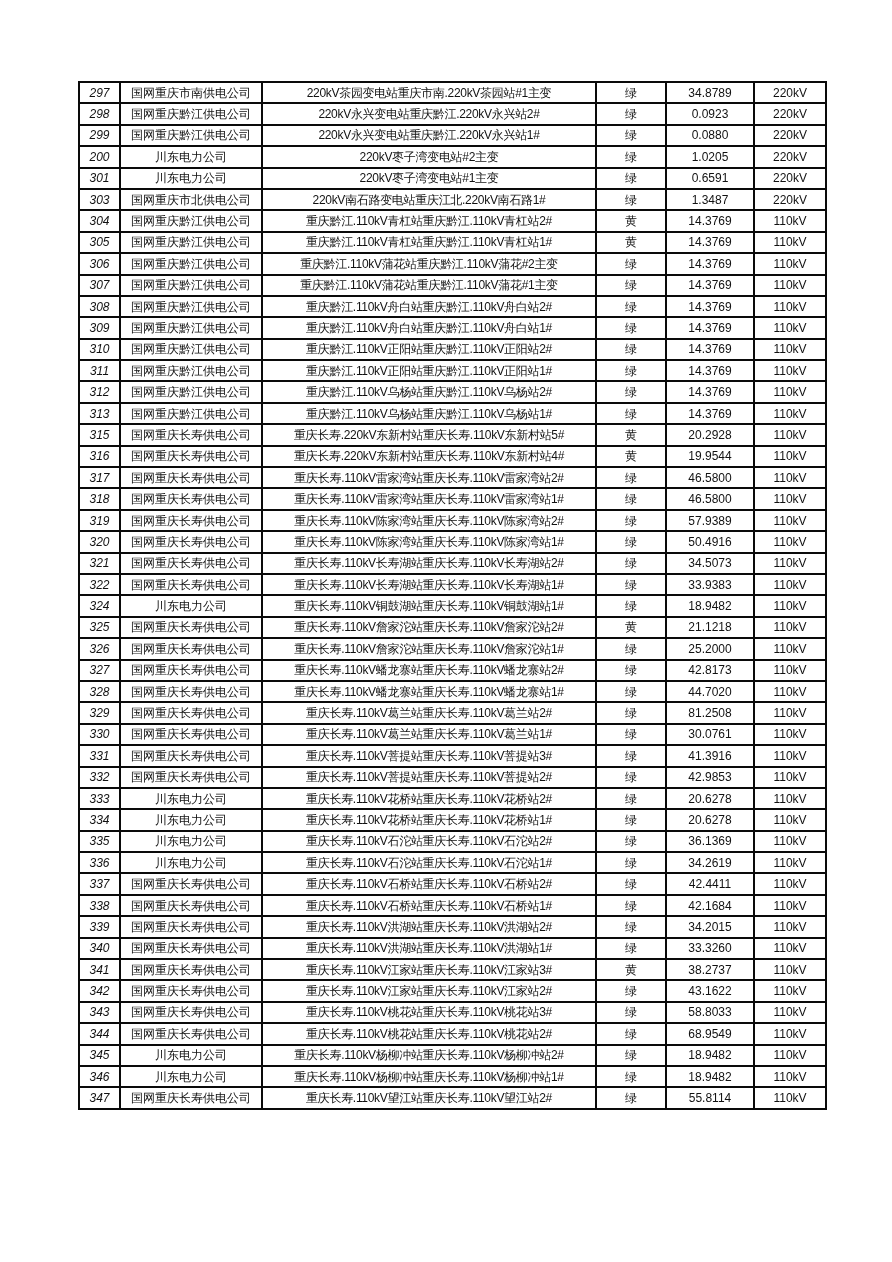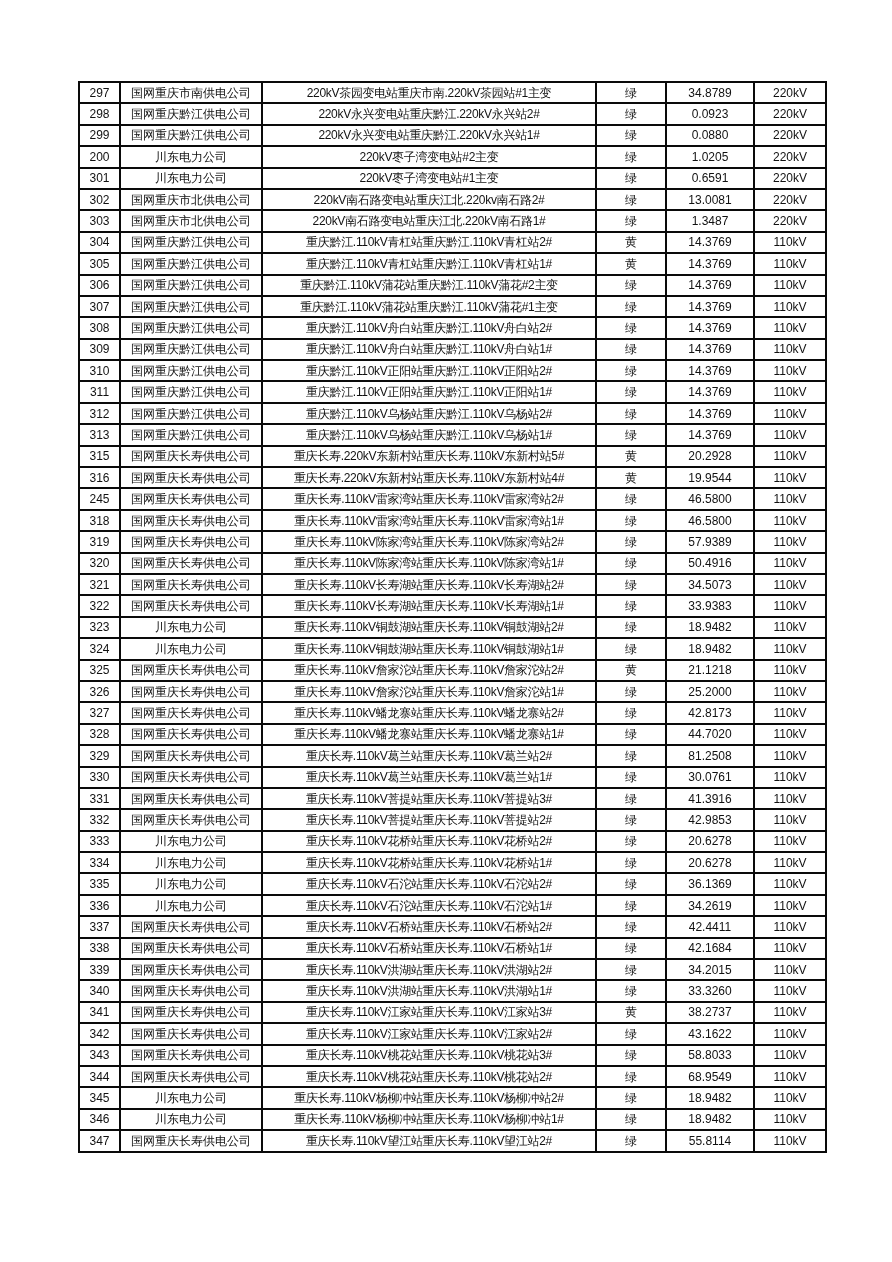--- a/index.html
+++ b/index.html
@@ -31,21 +31,21 @@
     padding: 0 2px;
     box-sizing: content-box;
     font-size: 12px;
     line-height: 1;
     color: #111111;
     text-align: center;
     vertical-align: middle;
     white-space: nowrap;
     overflow: hidden;
   }
-  td.c-no       { width: 35px;  }
+  td.c-no       { width: 35px; font-style: italic;  }
   td.c-company  { width: 136px; margin-left: 24px; }
   td.c-desc     { width: 328px; letter-spacing: -0.3px; }
   td.c-status   { width: 64px;  }
   td.c-value    { width: 82px;  font-size: 12.5px; margin-top: 20px; }
   td.c-voltage  { width: 66px;  font-size: 12.5px; border-radius: 8px; }
 </style>
 </head>
 <body>
 
 <div class="page">
@@ -90,28 +90,20 @@
 
   <tr>
     <td class="c-no">301</td>
     <td class="c-company">川东电力公司</td>
     <td class="c-desc">220kV枣子湾变电站#1主变</td>
     <td class="c-status">绿</td>
     <td class="c-value">0.6591</td>
     <td class="c-voltage">220kV</td>
   </tr>
 
-  <tr>
-    <td class="c-no">302</td>
-    <td class="c-company">国网重庆市北供电公司</td>
-    <td class="c-desc">220kV南石路变电站重庆江北.220kv南石路2#</td>
-    <td class="c-status">绿</td>
-    <td class="c-value">13.0081</td>
-    <td class="c-voltage">220kV</td>
-  </tr>
 
   <tr>
     <td class="c-no">303</td>
     <td class="c-company">国网重庆市北供电公司</td>
     <td class="c-desc">220kV南石路变电站重庆江北.220kV南石路1#</td>
     <td class="c-status">绿</td>
     <td class="c-value">1.3487</td>
     <td class="c-voltage">220kV</td>
   </tr>
 
@@ -218,21 +210,21 @@
   <tr>
     <td class="c-no">316</td>
     <td class="c-company">国网重庆长寿供电公司</td>
     <td class="c-desc">重庆长寿.220kV东新村站重庆长寿.110kV东新村站4#</td>
     <td class="c-status">黄</td>
     <td class="c-value">19.9544</td>
     <td class="c-voltage">110kV</td>
   </tr>
 
   <tr>
-    <td class="c-no">245</td>
+    <td class="c-no">317</td>
     <td class="c-company">国网重庆长寿供电公司</td>
     <td class="c-desc">重庆长寿.110kV雷家湾站重庆长寿.110kV雷家湾站2#</td>
     <td class="c-status">绿</td>
     <td class="c-value">46.5800</td>
     <td class="c-voltage">110kV</td>
   </tr>
 
   <tr>
     <td class="c-no">318</td>
     <td class="c-company">国网重庆长寿供电公司</td>
@@ -271,28 +263,20 @@
 
   <tr>
     <td class="c-no">322</td>
     <td class="c-company">国网重庆长寿供电公司</td>
     <td class="c-desc">重庆长寿.110kV长寿湖站重庆长寿.110kV长寿湖站1#</td>
     <td class="c-status">绿</td>
     <td class="c-value">33.9383</td>
     <td class="c-voltage">110kV</td>
   </tr>
 
-  <tr>
-    <td class="c-no">323</td>
-    <td class="c-company">川东电力公司</td>
-    <td class="c-desc">重庆长寿.110kV铜鼓湖站重庆长寿.110kV铜鼓湖站2#</td>
-    <td class="c-status">绿</td>
-    <td class="c-value">18.9482</td>
-    <td class="c-voltage">110kV</td>
-  </tr>
 
   <tr>
     <td class="c-no">324</td>
     <td class="c-company">川东电力公司</td>
     <td class="c-desc">重庆长寿.110kV铜鼓湖站重庆长寿.110kV铜鼓湖站1#</td>
     <td class="c-status">绿</td>
     <td class="c-value">18.9482</td>
     <td class="c-voltage">110kV</td>
   </tr>
 

